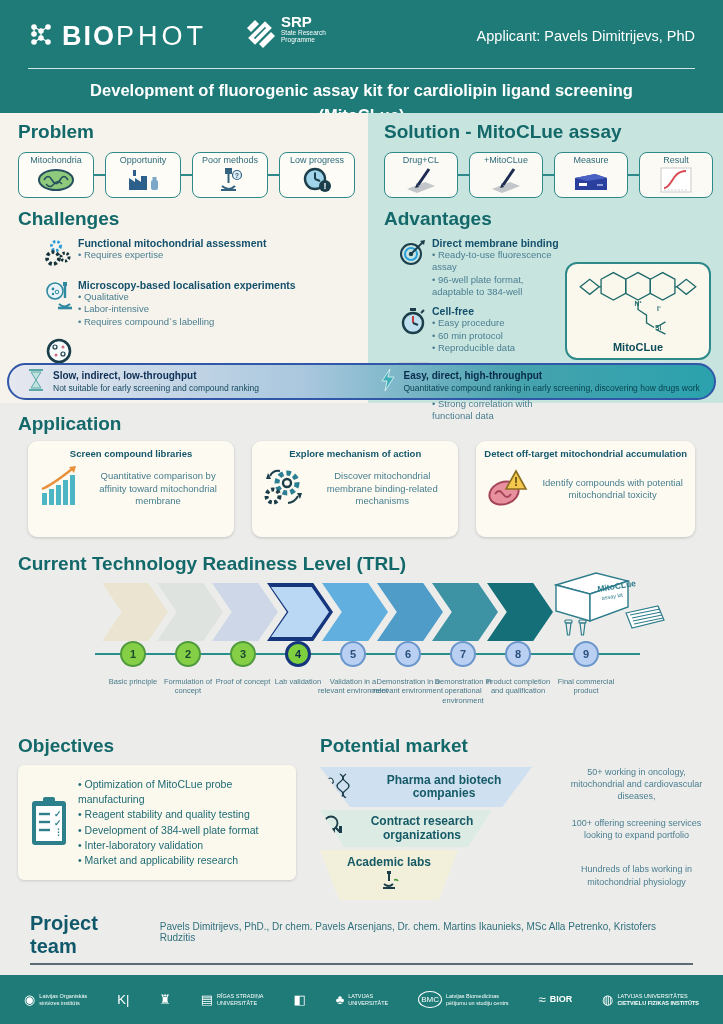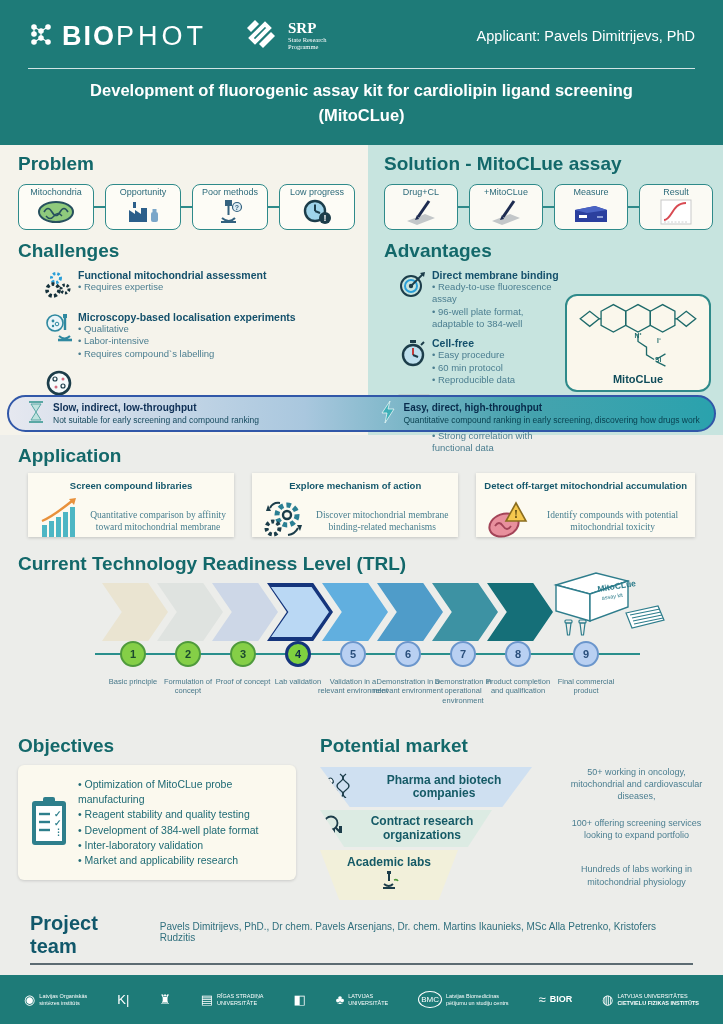--- a/index.html
+++ b/index.html
@@ -1,27 +1,27 @@
 <!DOCTYPE html>
 <html><head>
 <meta charset="utf-8">
 <style>
   * { margin:0; padding:0; box-sizing:border-box; }
   html,body { width:723px; height:1024px; overflow:hidden;
     font-family:"Liberation Sans", sans-serif; background:#eceded; }
   .poster { width:723px; height:1024px; position:relative; background:#ecedea; }
 
   
-  .header { background:#1e7b78; height:145px; padding:14px 28px 0; color:#fff; }
+  .header { background:#1e7b78; height:113px; padding:14px 28px 0; color:#fff; }
   .header-top { display:flex; align-items:center; }
   .biophot { display:flex; align-items:center; gap:8px; }
   .biophot-text { font-size:27px; letter-spacing:2px; }
   .biophot-text b { font-weight:bold; }
   .biophot-text span.lt { font-weight:300; letter-spacing:4px; }
-  .srp { display:flex; align-items:center; gap:7px; margin-left:34px;font-family:Liberation Serif, serif; }
+  .srp { display:flex; margin-left:34px; }
   .srp-txt { line-height:1.05; }
   .srp-name { font-size:15px; font-weight:bold; }
   .srp-sub { font-size:6.5px; }
   .applicant { margin-left:auto; font-size:14.5px; }
   .header-rule { border-top:1.5px solid rgba(255,255,255,.8); margin-top:10px; }
   .main-title { text-align:center; font-weight:bold; font-size:16.5px; line-height:1.5; margin-top:9px; }
 
   
   .content-top { display:flex; height:290px; position:relative; }
   .col-problem { width:368px; background:#f5f3eb; padding:8px 6px 0 18px; }
@@ -58,23 +58,23 @@
   .banner-half { flex:1; display:flex; align-items:center; gap:8px; padding-left:18px; }
   .bn-title { font-size:10px; font-weight:bold; color:#0e2f55; line-height:1.25; }
   .bn-sub { font-size:8.5px; color:#174a5e; line-height:1.2; }
   .banner-half.right .bn-title { color:#082b4c; }
   .banner-half.right .bn-sub { color:#083f4e; }
 
   
   .app-heading { margin:10px 0 2px 18px; }
   .app-cards { display:flex; gap:18px; margin:6px 28px 0; }
   .app-card { flex:1; background:#fcfaf1; box-shadow:0 1px 3px rgba(0,0,0,.18);
-    border-radius:0; padding:7px 8px 6px; height:64px; }
+    border-radius:9px; padding:7px 8px 6px; height:96px; }
   .app-title { text-align:center; font-size:9.5px; font-weight:bold; color:#14576b; white-space:nowrap; }
-  .app-body { display:flex; align-items:center; margin-top:4px; gap:6px;font-family:Liberation Serif, serif; }
+  .app-body { display:flex; align-items:center; margin-top:4px; gap:6px; }
   .app-text { flex:1; text-align:center; font-size:9.5px; color:#477e8f; line-height:1.3; }
 
   
   .trl-heading { margin:16px 0 0 18px; font-size:19px; }
   .trl { position:relative; height:148px; margin-top:2px; }
   .chev { position:absolute; top:6px; width:66px; height:58px;
     clip-path:polygon(0 0,70% 0,100% 50%,70% 100%,0 100%,30% 50%); }
   .chev-in { position:absolute; top:10px; width:58px; height:50px;
     clip-path:polygon(0 0,70% 0,100% 50%,70% 100%,0 100%,30% 50%); }
   .trl-line { position:absolute; top:76px; left:95px; width:545px; height:2px; background:#2a8f8c; }

